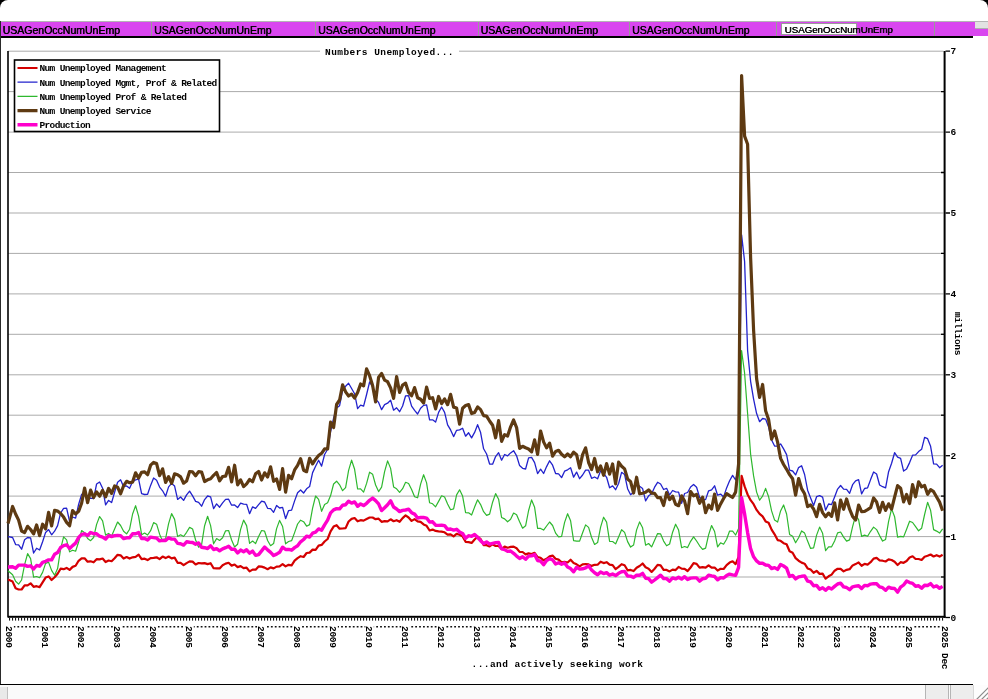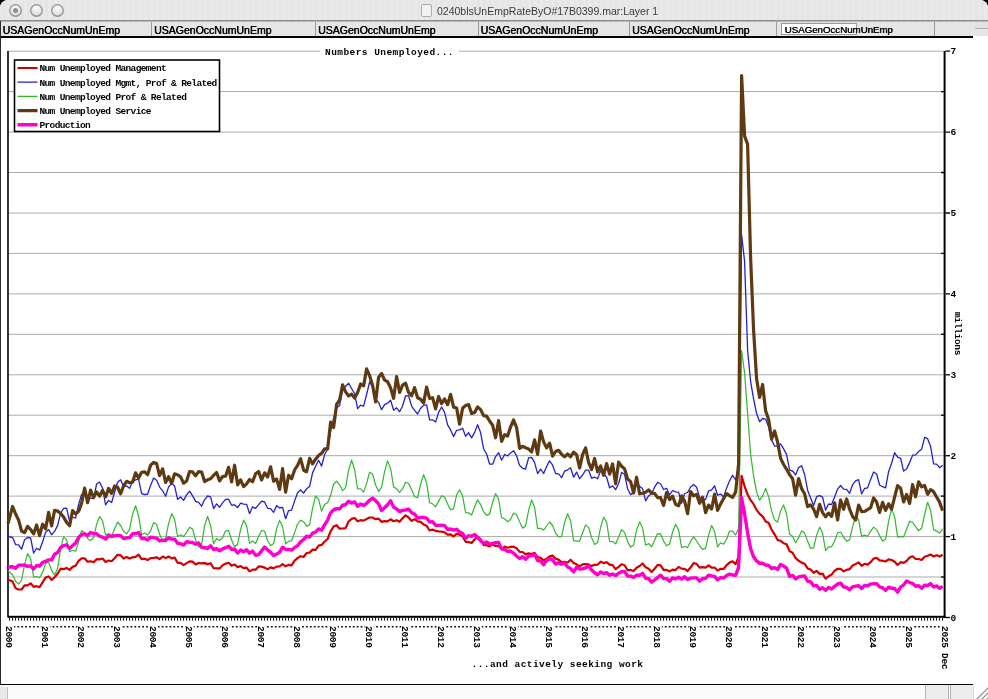--- a/index.html
+++ b/index.html
@@ -10,21 +10,21 @@
  border-bottom:1px solid #8e8e8e}
 .orb{position:absolute;top:4px;width:13px;height:13px;border-radius:50%;
  background:radial-gradient(circle at 50% 30%,#fbfbfb 0%,#e9e9e9 40%,#c9c9c9 100%);
  box-shadow:inset 0 0 0 1.4px #979797, inset 0 2px 2px #fff}
 #orb1{left:8.5px}
 #orb2{left:29.5px}
 #orb3{left:50.5px}
 #orb1::after{content:"";position:absolute;left:4px;top:4px;width:5px;height:5px;border-radius:50%;background:#8f8f8f}
 #ticon{position:absolute;left:421px;top:4px;width:11px;height:13px;background:#f1f1f1;border:1px solid #ababab;border-radius:2px}
 #ttext{position:absolute;left:437px;top:5px;font-size:10.5px;color:#3c3c3c;white-space:pre}
-#tabs{position:absolute;left:0;top:21px;width:988px;height:14.8px;background:#e5e5e5;border-top:1px solid #b5b5b5}
+#tabs{position:absolute;left:0;top:21px;width:988px;height:14.8px;background:#d946ef;border-top:1px solid #b5b5b5}
 .sep{position:absolute;top:0;width:1px;height:14.8px;background:#9a9a9a}
 .tabtx{position:absolute;top:1.5px;font-size:10.5px;color:#000;white-space:pre;text-shadow:0.5px 0 0 #000}
 #tabbot{position:absolute;left:0;top:35.8px;width:973px;height:2.1px;background:#000}
 #editbox{position:absolute;left:781px;top:1.2px;width:76px;height:12px;border:1px solid #9a9a9a;background:#fff}
 #content{position:absolute;left:0;top:37.8px;width:988px;height:645.7px;background:#fff}
 #botline{position:absolute;left:0;top:683.5px;width:973px;height:1.6px;background:#000}
 #bbar{position:absolute;left:0;top:685px;width:988px;height:14px;background:#fafafa}
 #lbord{position:absolute;left:0;top:21px;width:1px;height:663px;background:#2a2a2a}
 #vsbtop{position:absolute;left:974.5px;top:22px;width:13.5px;height:6.5px;background:#e2e2e2;border-bottom:1px solid #b0b0b0}
 .sbtn{position:absolute;top:684.5px;width:24px;height:14.5px;background:#ededed;border-left:1px solid #b5b5b5;border-right:1px solid #b5b5b5}
@@ -150,27 +150,20 @@
 <text x="39.5" y="99.8" class="mono leg">Num Unemployed Prof &amp; Related</text>
 <line x1="17.5" y1="110.6" x2="37.5" y2="110.6" stroke="#5e3a12" stroke-width="3.2"></line>
 <text x="39.5" y="114.0" class="mono leg">Num Unemployed Service</text>
 <line x1="17.5" y1="124.8" x2="37.5" y2="124.8" stroke="#ff00cc" stroke-width="3.4"></line>
 <text x="39.5" y="128.2" class="mono leg">Production</text>
 <rect x="320" y="46" width="139" height="11" fill="#fff"></rect>
 <text x="389.5" y="54.5" text-anchor="middle" class="mono sp">Numbers Unemployed...</text>
 <text x="557.5" y="667" text-anchor="middle" class="mono sp">...and actively seeking work</text>
 <text class="mono" transform="rotate(90 958 333.5)" x="958" y="336.7" text-anchor="middle" letter-spacing="-0.4">millions</text>
 </svg>
- <div id="tbar">
-  <div class="orb" id="orb1"></div>
-      <div class="orb" id="orb2"></div>
-      <div class="orb" id="orb3"></div>
-  <div id="ticon"></div>
-  <div id="ttext">0240blsUnEmpRateByO#17B0399.mar:Layer 1</div>
- </div>
  <div id="tabs">
   <span class="tabtx" style="left:2.5px">USAGenOccNumUnEmp</span>
   <span class="tabtx" style="left:154px">USAGenOccNumUnEmp</span>
   <span class="tabtx" style="left:318px">USAGenOccNumUnEmp</span>
   <span class="tabtx" style="left:480.5px">USAGenOccNumUnEmp</span>
   <span class="tabtx" style="left:632px">USAGenOccNumUnEmp</span>
   <div id="editbox"></div>
   <span class="tabtx" style="left:784.5px;font-size:9.7px">USAGenOccNumUnEmp</span>
   <div class="sep" style="left:151px"></div>
   <div class="sep" style="left:315px"></div>

